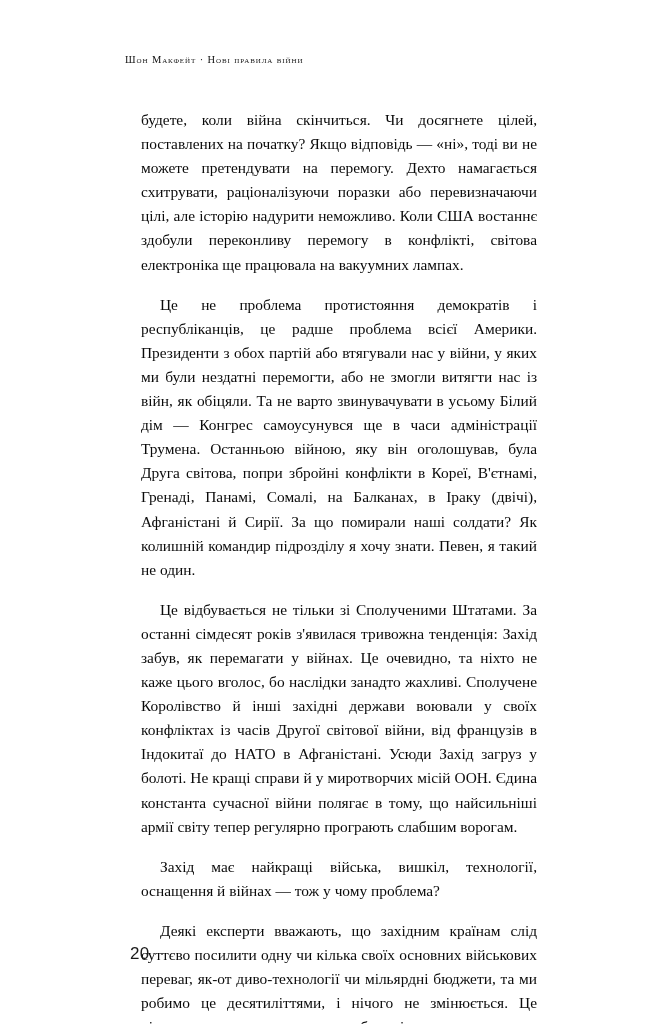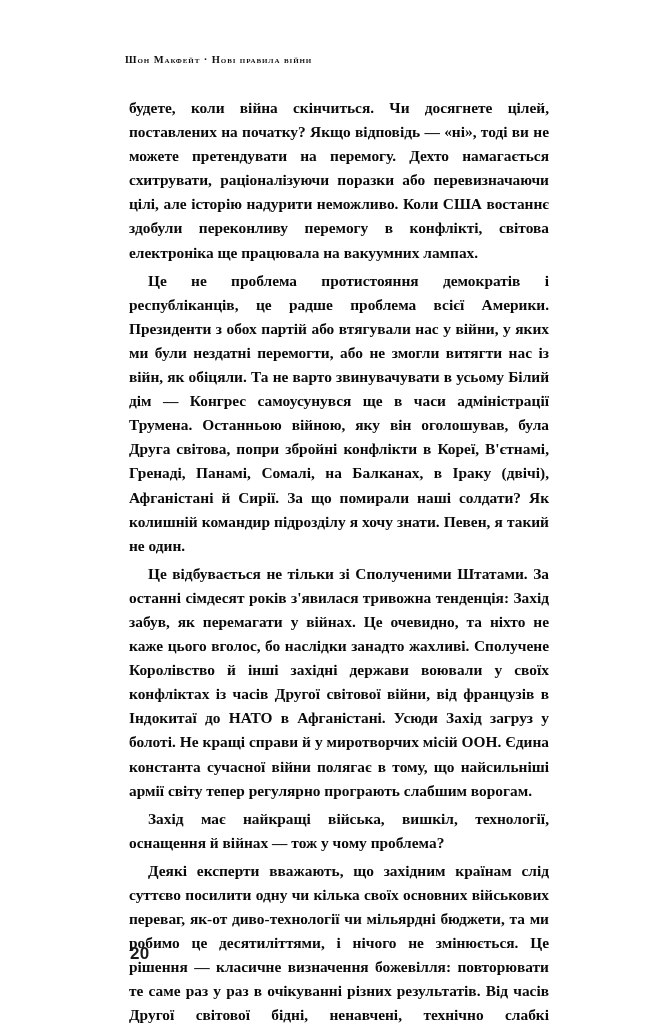--- a/index.html
+++ b/index.html
@@ -13,21 +13,20 @@
     font-family: "Liberation Serif", "DejaVu Serif", serif;
     color: #000000;
     overflow: hidden;
   }
 
   .page {
     position: relative;
     width: 667px;
     height: 1024px;
     box-sizing: border-box;
-    font-weight: bold;
   }
 
   
   .running-header {
     position: absolute;
     left: 125px;
     top: 54px;
     width: 430px;
     font-family: "Liberation Serif", "DejaVu Serif", serif;
     font-size: 10.5px;
@@ -39,21 +38,21 @@
 
   
   .body-block {
     position: absolute;
     left: 125px;
     top: 92px;
     width: 428px;
   }
 
   .para {
-    margin: 4px;
+    margin: 16px;
     font-size: 15.4px;
     line-height: 24.1px;
     text-align: justify;
     text-justify: inter-word;
     color: #0a0a0a;
     hyphens: manual;
     -webkit-hyphens: manual;
   }
 
   .para.indent {

